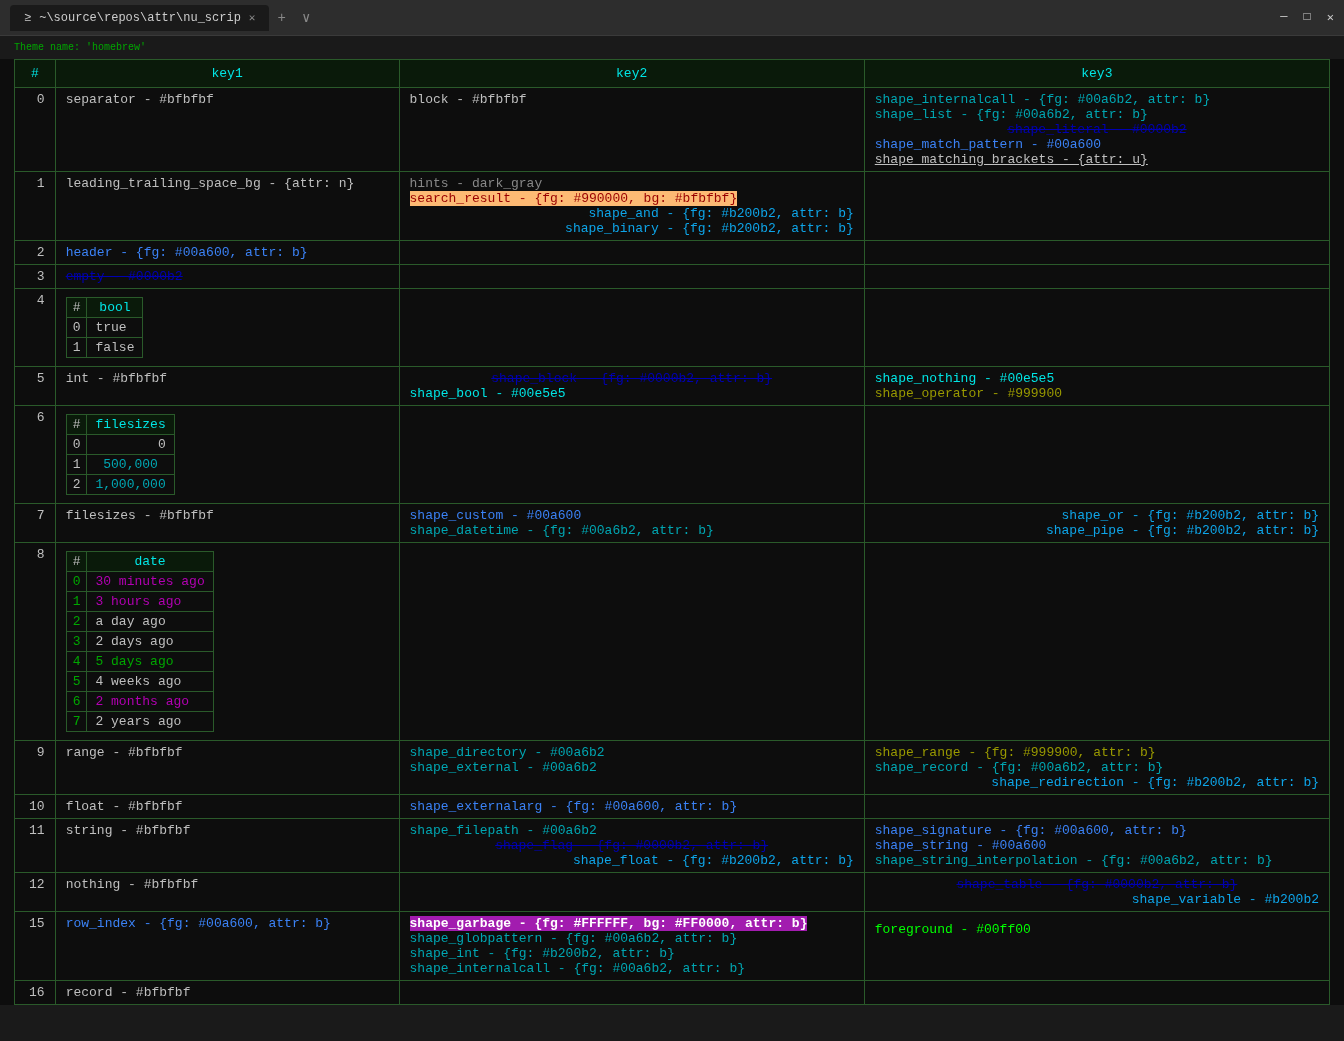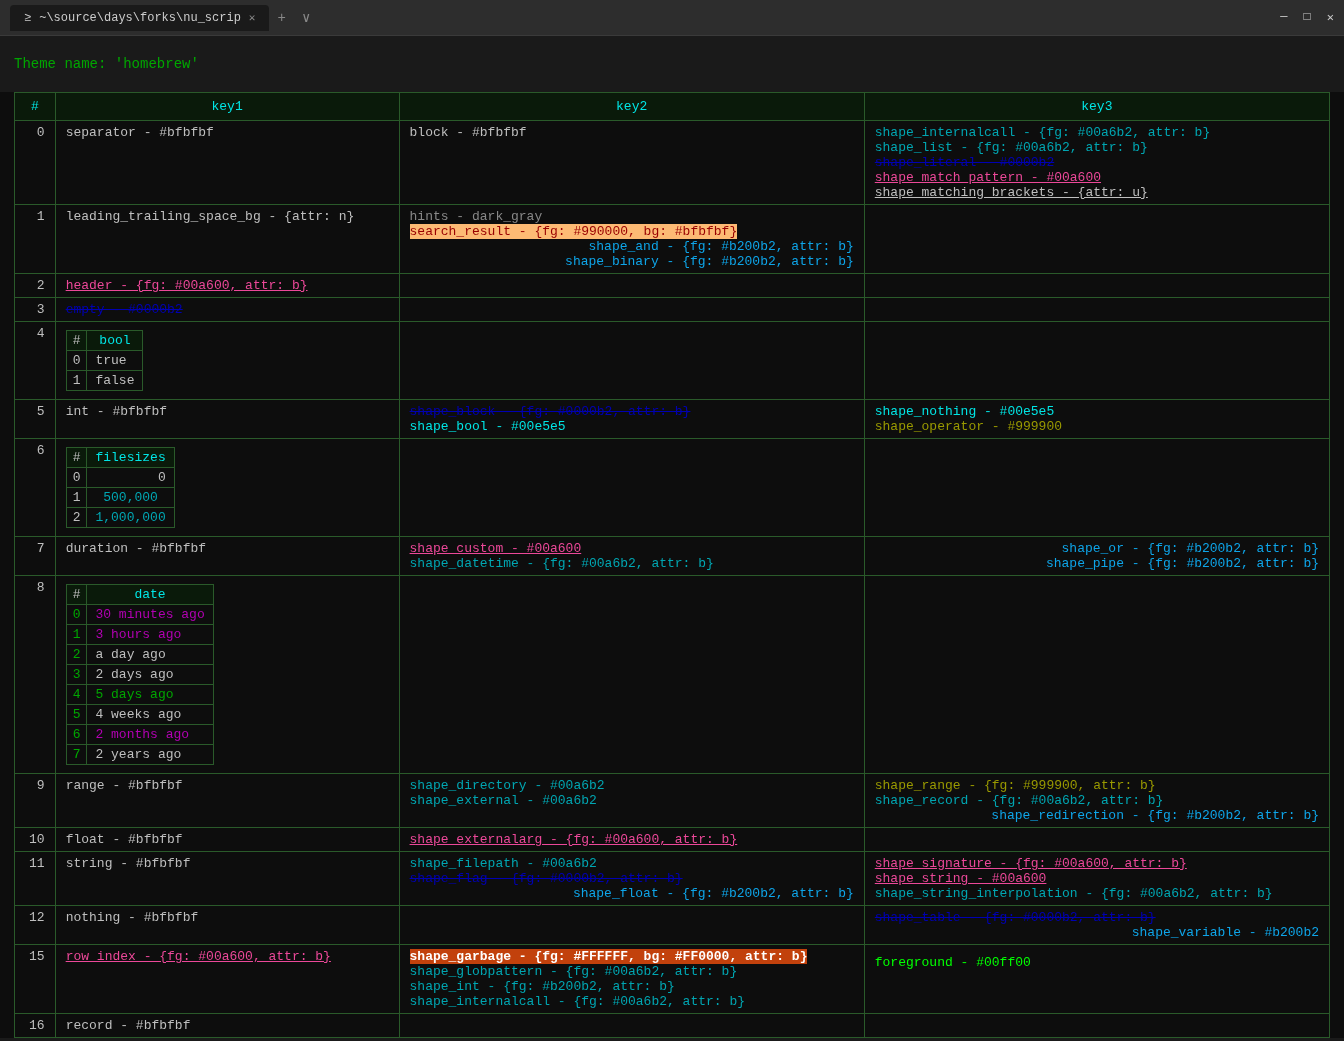--- a/index.html
+++ b/index.html
@@ -43,22 +43,22 @@
     }
     .win-controls {
       margin-left: auto;
       display: flex;
       gap: 16px;
       color: #ccc;
       font-size: 12px;
     }
     .theme-line {
       color: #00a600;
-      padding: 20px 14px;
-      font-size: 14px;
+      padding: 6px 14px;
+      font-size: 10px;
     }
     .main-table {
       width: 100%;
       border-collapse: collapse;
       border: 1px solid #2a5a2a;
     }
     .main-table th {
       background: #0a1a0a;
       color: #00e5e5;
       border: 1px solid #2a5a2a;
@@ -72,30 +72,30 @@
       vertical-align: top;
       color: #bfbfbf;
     }
     .row-num {
       color: #bfbfbf;
       text-align: right;
       padding: 4px 8px;
       border: 1px solid #2a5a2a;
       vertical-align: top;
     }
-    .c-green { color: #ec4899; text-decoration: underline; }
+    .c-green { color: #3b82f6; }
     .c-cyan { color: #00a6b2; }
     .c-teal { color: #00e5e5; }
     .c-purple { color: #0ea5e9; text-align: right; }
     .c-yellow { color: #999900; }
-    .c-dark-blue { color: #0000b2; }
+    .c-dark-blue { color: #0000b2; text-align: center; }
     .c-gray { color: #888888; }
     .c-lime { color: #00ff00; margin-top: 6px; }
     .bg-red-highlight { background: #fdba74; color: #990000; }
-    .bg-garbage { background: #c2410c; color: #FFFFFF; font-weight: bold; }
+    .bg-garbage { background: #a21caf; color: #FFFFFF; font-weight: bold; }
     .underline { text-decoration: underline; }
     .strikethrough { text-decoration: line-through; }
     .inner-table {
       border-collapse: collapse;
       margin: 4px 0;
       width: auto;
     }
     .inner-table th, .inner-table td {
       border: 1px solid #2a5a2a;
       padding: 2px 8px;
@@ -115,21 +115,21 @@
       padding: 0 14px;
       background: #0d0d0d;
     }
   </style>
 </head>
 <body>
 
 <div class="titlebar">
   <div class="tab">
     <span>≥</span>
-    <span>~\source\days\forks\nu_scrip</span>
+    <span>~\source\repos\attr\nu_scrip</span>
     <span class="tab-close">✕</span>
   </div>
   <div class="tab-plus">+</div>
   <div class="tab-chevron">∨</div>
   <div class="win-controls">
     <span>─</span>
     <span>□</span>
     <span>✕</span>
   </div>
 </div>
@@ -251,21 +251,21 @@
               </tr>
             </tbody>
           </table>
         </td>
         <td></td>
         <td></td>
       </tr>
 
       <tr>
         <td class="row-num">7</td>
-        <td>duration - #bfbfbf</td>
+        <td>filesizes - #bfbfbf</td>
         <td>
           <div class="c-green">shape_custom - #00a600</div>
           <div class="c-cyan">shape_datetime - {fg: #00a6b2, attr: b}</div>
         </td>
         <td>
           <div class="c-purple">shape_or - {fg: #b200b2, attr: b}</div>
           <div class="c-purple">shape_pipe - {fg: #b200b2, attr: b}</div>
         </td>
       </tr>
 

